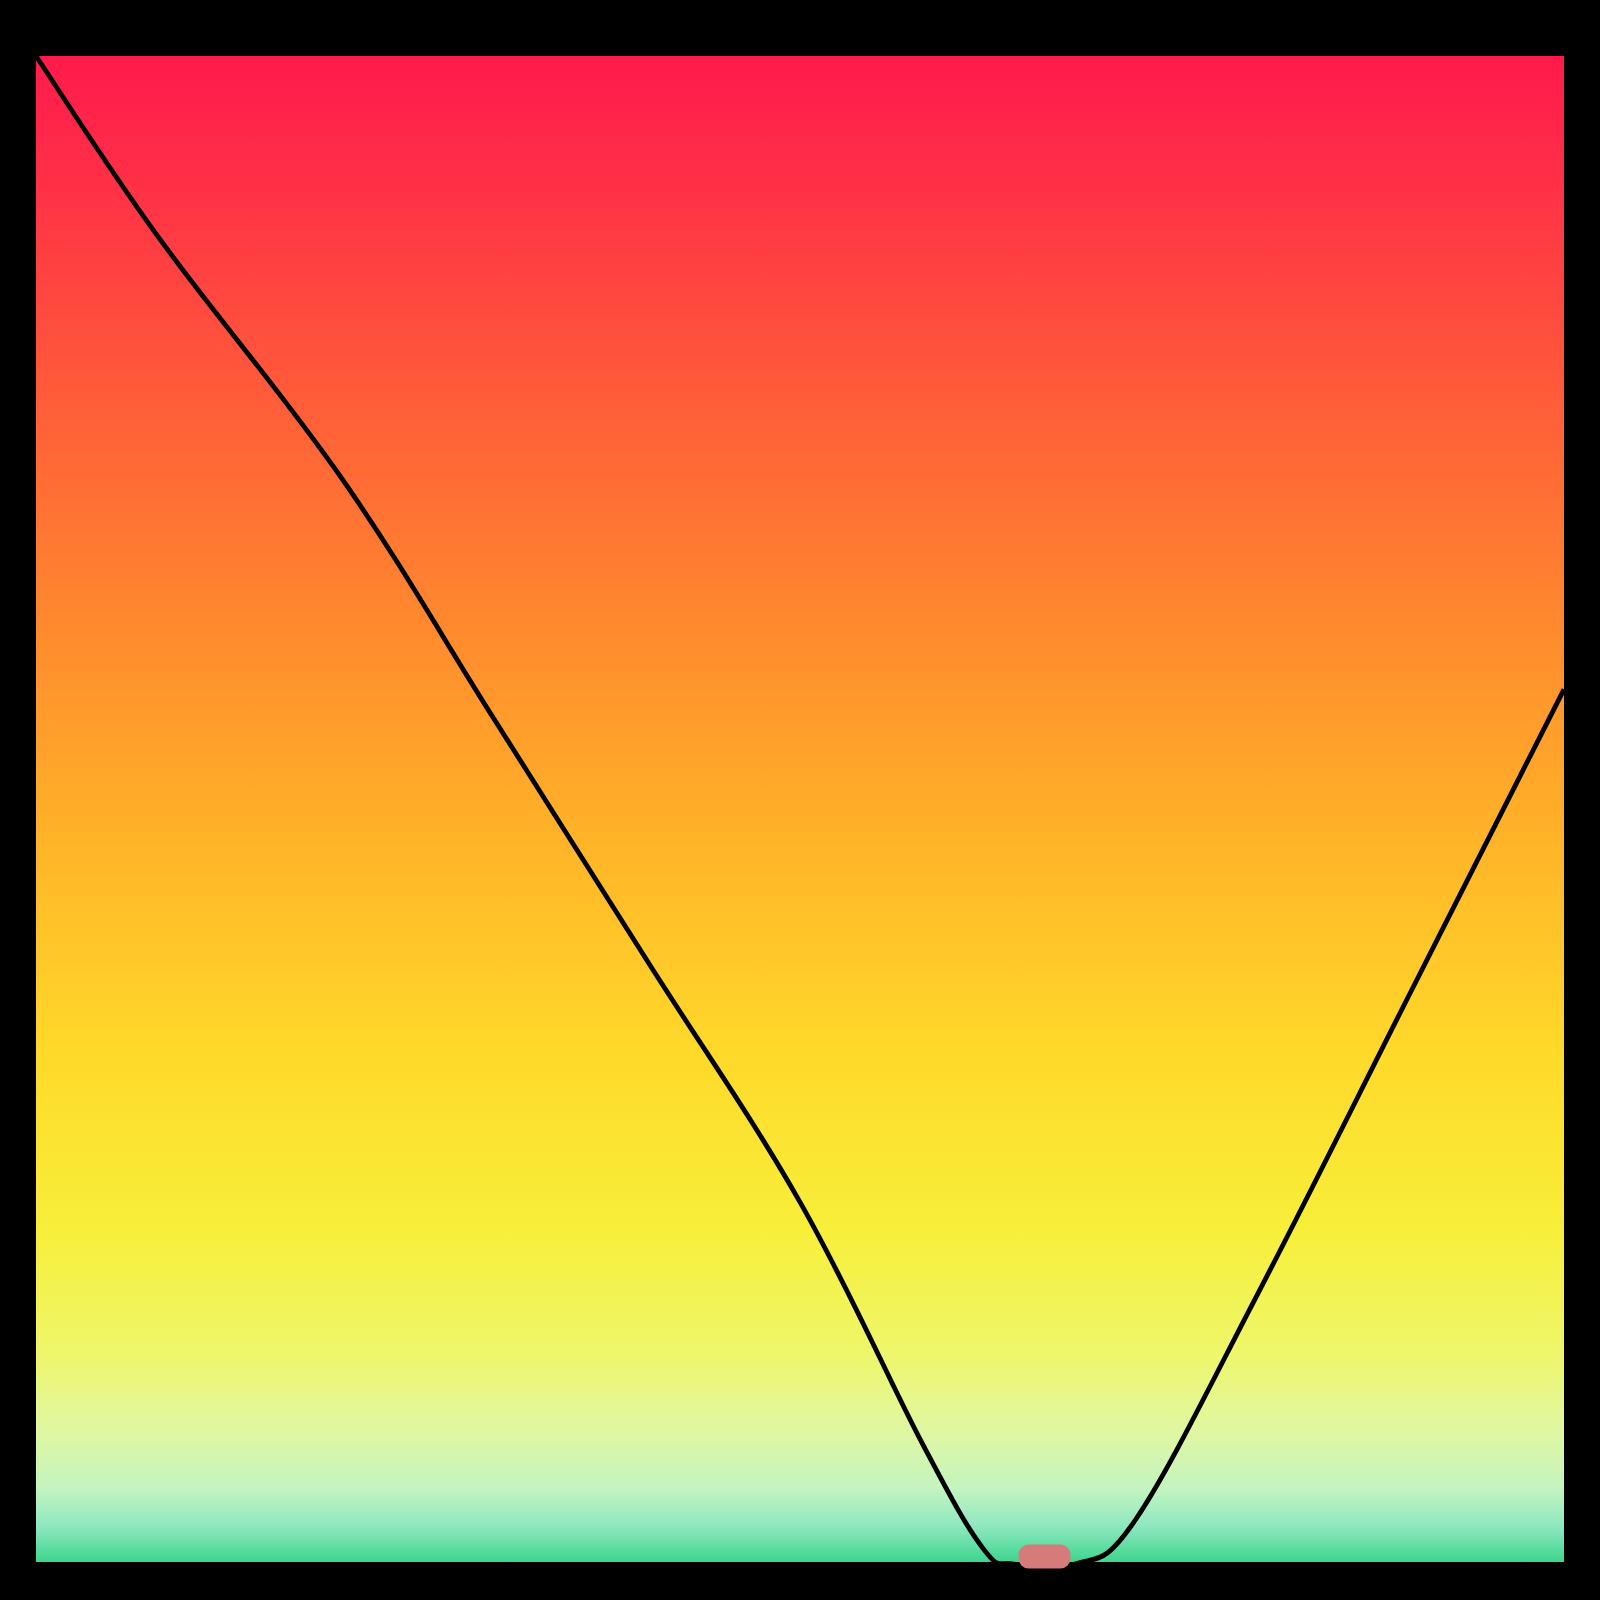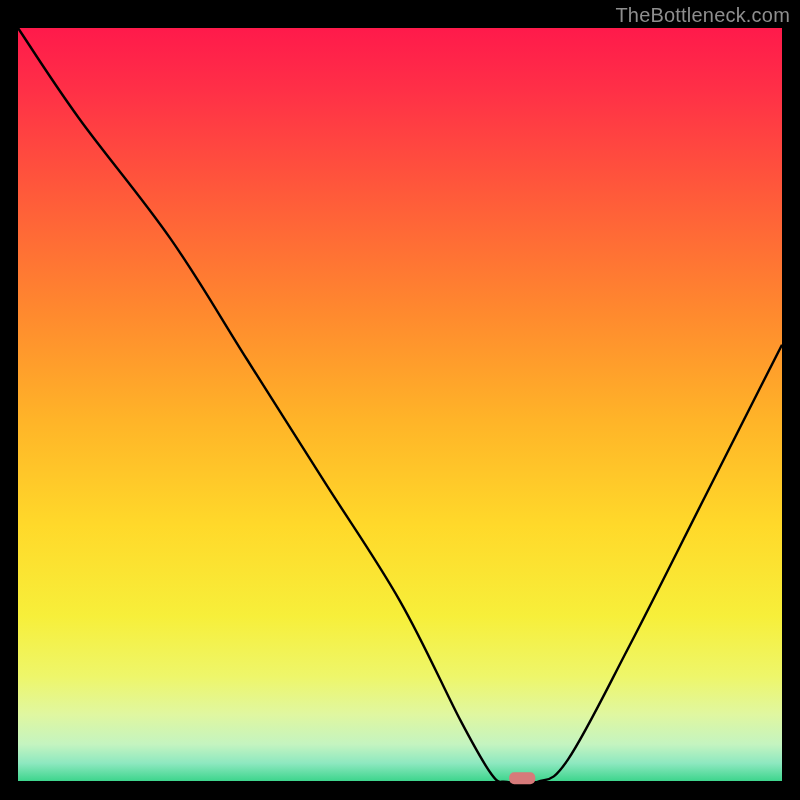--- a/index.html
+++ b/index.html
@@ -28,21 +28,20 @@
     user-select: none;
   }
   svg {
     display: block;
   }
 </style>
 </head>
 <body>
 
 <div class="frame">
-  <div class="watermark">TheBottleneck.com</div>
 
   <svg id="chart-svg" width="800" height="800" viewBox="0 0 800 800">
     <defs>
       <linearGradient id="bg-grad" x1="0" y1="0" x2="0" y2="1">
           <stop offset="0.00%" stop-color="#ff1a4b"></stop>
           <stop offset="8.00%" stop-color="#ff2f47"></stop>
           <stop offset="22.00%" stop-color="#ff5a3a"></stop>
           <stop offset="38.00%" stop-color="#ff8a2e"></stop>
           <stop offset="52.00%" stop-color="#ffb428"></stop>
           <stop offset="66.00%" stop-color="#ffd92a"></stop>

